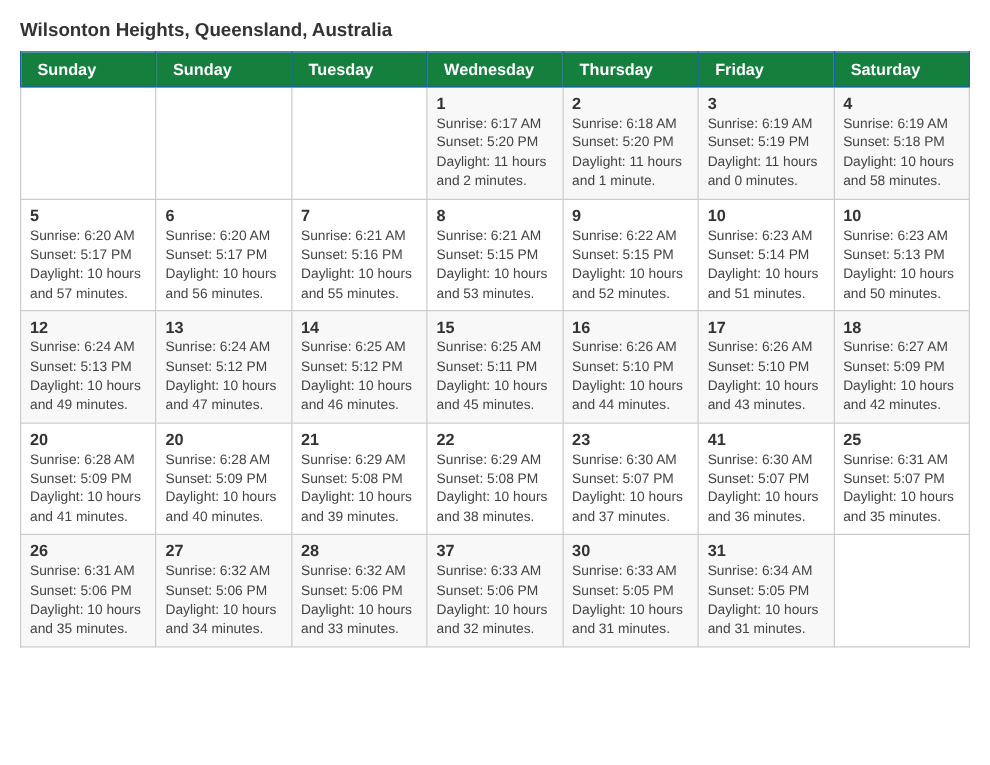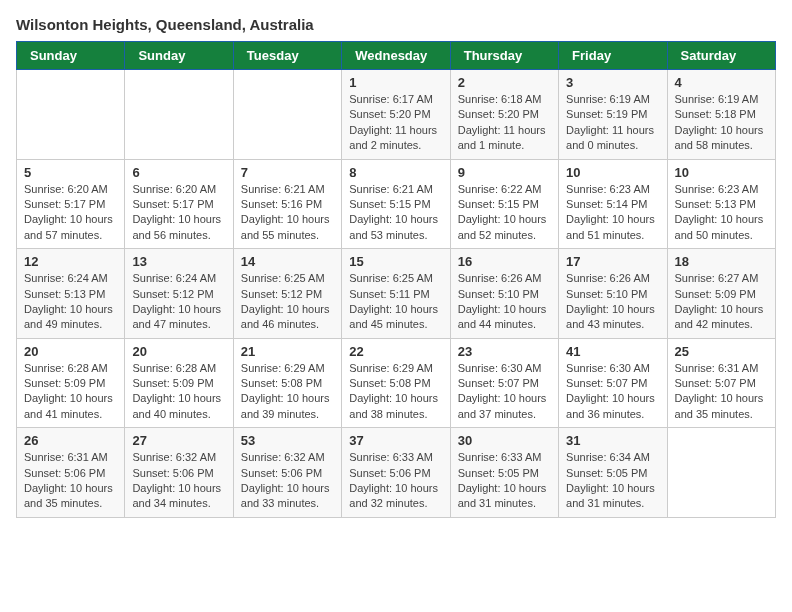--- a/index.html
+++ b/index.html
@@ -234,21 +234,21 @@
       <tr>
         <td>
           <span class="day-number">26</span>
           <div class="day-detail">Sunrise: 6:31 AM<br>Sunset: 5:06 PM<br>Daylight: 10 hours<br>and 35 minutes.</div>
         </td>
         <td>
           <span class="day-number">27</span>
           <div class="day-detail">Sunrise: 6:32 AM<br>Sunset: 5:06 PM<br>Daylight: 10 hours<br>and 34 minutes.</div>
         </td>
         <td>
-          <span class="day-number">53</span>
+          <span class="day-number">28</span>
           <div class="day-detail">Sunrise: 6:32 AM<br>Sunset: 5:06 PM<br>Daylight: 10 hours<br>and 33 minutes.</div>
         </td>
         <td>
           <span class="day-number">37</span>
           <div class="day-detail">Sunrise: 6:33 AM<br>Sunset: 5:06 PM<br>Daylight: 10 hours<br>and 32 minutes.</div>
         </td>
         <td>
           <span class="day-number">30</span>
           <div class="day-detail">Sunrise: 6:33 AM<br>Sunset: 5:05 PM<br>Daylight: 10 hours<br>and 31 minutes.</div>
         </td>

